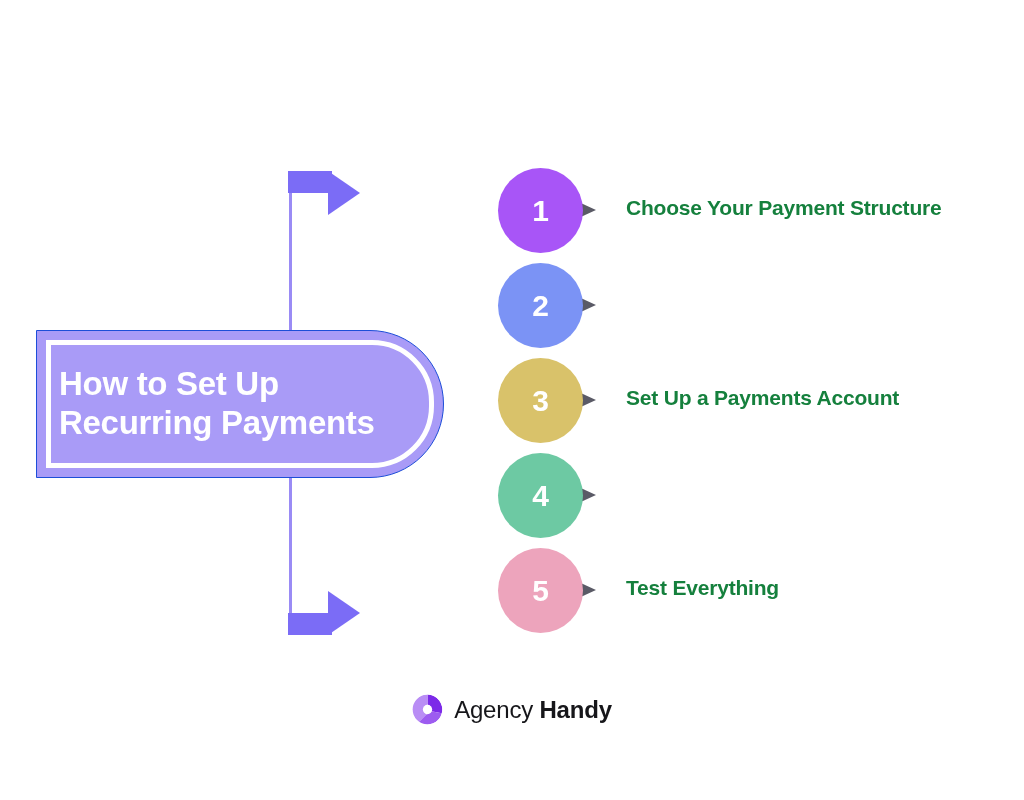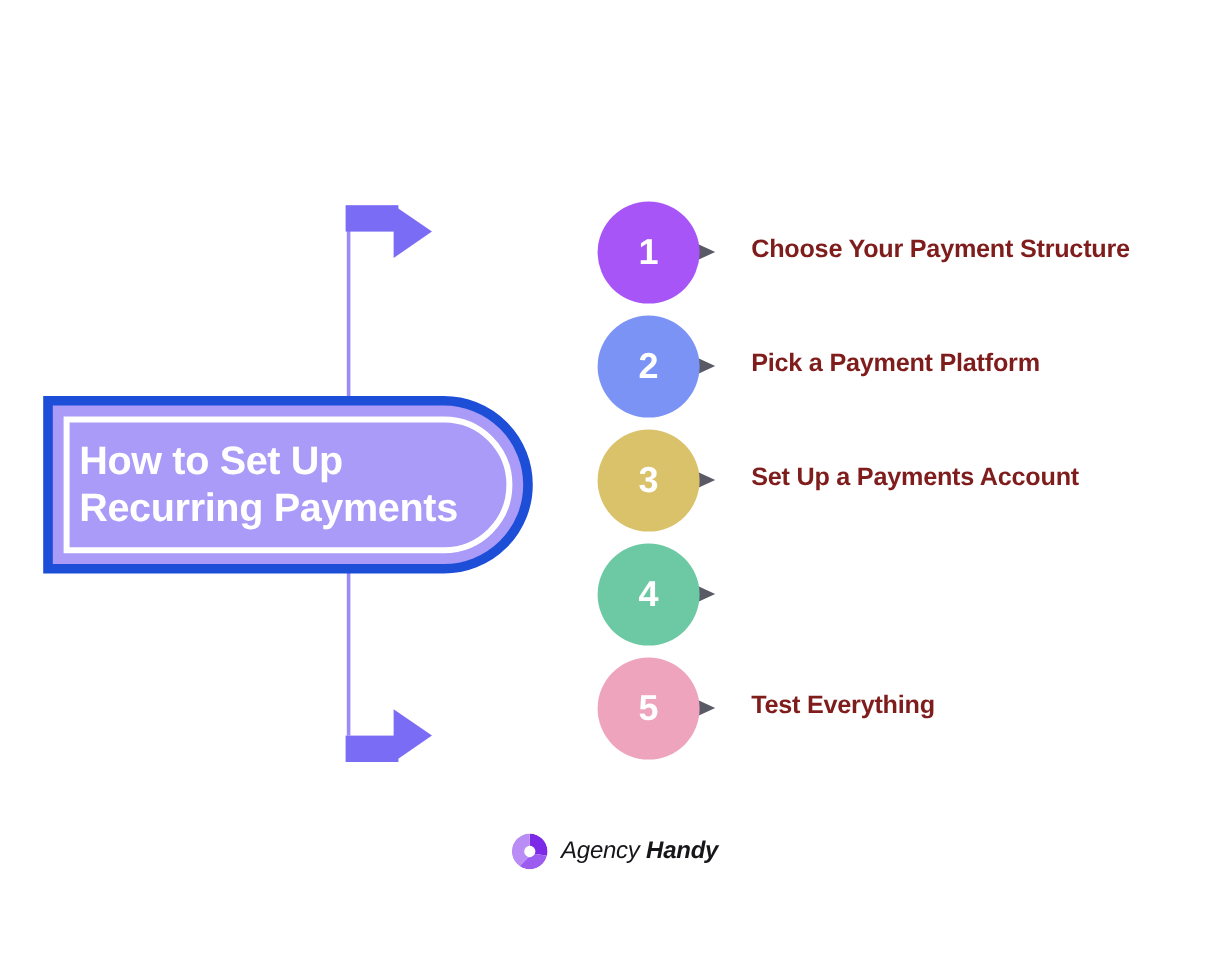--- a/index.html
+++ b/index.html
@@ -39,21 +39,21 @@
   #arrow-top    .shaft { top:0px; }
   #arrow-bottom { left:288px; top:591px; }
   #arrow-bottom .shaft { top:22px; }
 
   
   .title-pill {
     position:absolute;
     left:36px; top:330px;
     width:408px; height:148px;
     background:#a99bf7;
-    border:8px solid #1d4ed8;
+    border:1px solid #1d4ed8;
     border-radius:0 74px 74px 0;
     display:flex;
     align-items:center;
   }
   .title-pill .inset {
     position:absolute;
     left:9px; top:9px; right:9px; bottom:9px;
     border:5px solid #ffffff;
     border-left-width:5px;
     border-radius:0 62px 62px 0;
@@ -98,39 +98,39 @@
     display:flex;
     align-items:center;
     justify-content:center;
     color:#ffffff;
     font-size:30px;
     font-weight:bold;
   }
   .step-label {
     position:absolute;
     left:128px; top:28px;
-    color:#7f1d1d;
+    color:#15803d;
     font-size:21px;
     font-weight:bold;
     letter-spacing:-0.2px;
     white-space:nowrap;
   }
 
   
   .logo {
     position:absolute;
     left:0; top:694px;
     width:1024px;
     display:flex;
     align-items:center;
     justify-content:center;
     gap:11px;
   }
   .logo-mark { width:31px; height:31px; display:block; }
-  .logo-text { font-size:20px; color:#16161a; letter-spacing:-0.2px;font-style:italic; }
+  .logo-text { font-size:24px; color:#16161a; letter-spacing:-0.2px; }
   .logo-text .light { font-weight:400; }
   .logo-text .bold  { font-weight:bold; }
 </style>
 </head>
 <body>
 
 <div id="canvas">
 
   <div class="connector-line"></div>
 
@@ -156,21 +156,20 @@
           <div class="badge-pointer" style="border-left-color: rgb(90, 90, 102);"></div>
           <div class="badge-circle" style="background: rgb(168, 85, 247);">1</div>
         </div>
         <div class="step-label">Choose Your Payment Structure</div>
       </div>
       <div class="step-row">
         <div class="badge-wrap">
           <div class="badge-pointer" style="border-left-color: rgb(90, 90, 102);"></div>
           <div class="badge-circle" style="background: rgb(123, 147, 245);">2</div>
         </div>
-        <div class="step-label">Pick a Payment Platform</div>
       </div>
       <div class="step-row">
         <div class="badge-wrap">
           <div class="badge-pointer" style="border-left-color: rgb(90, 90, 102);"></div>
           <div class="badge-circle" style="background: rgb(217, 194, 106);">3</div>
         </div>
         <div class="step-label">Set Up a Payments Account</div>
       </div>
       <div class="step-row">
         <div class="badge-wrap">

